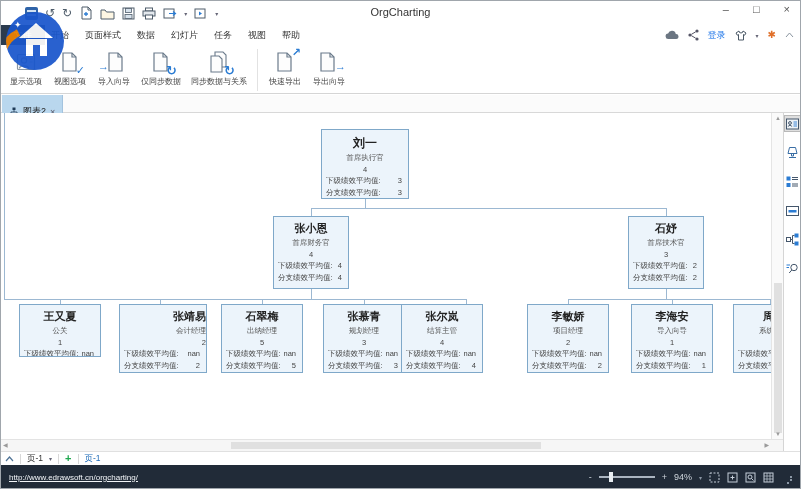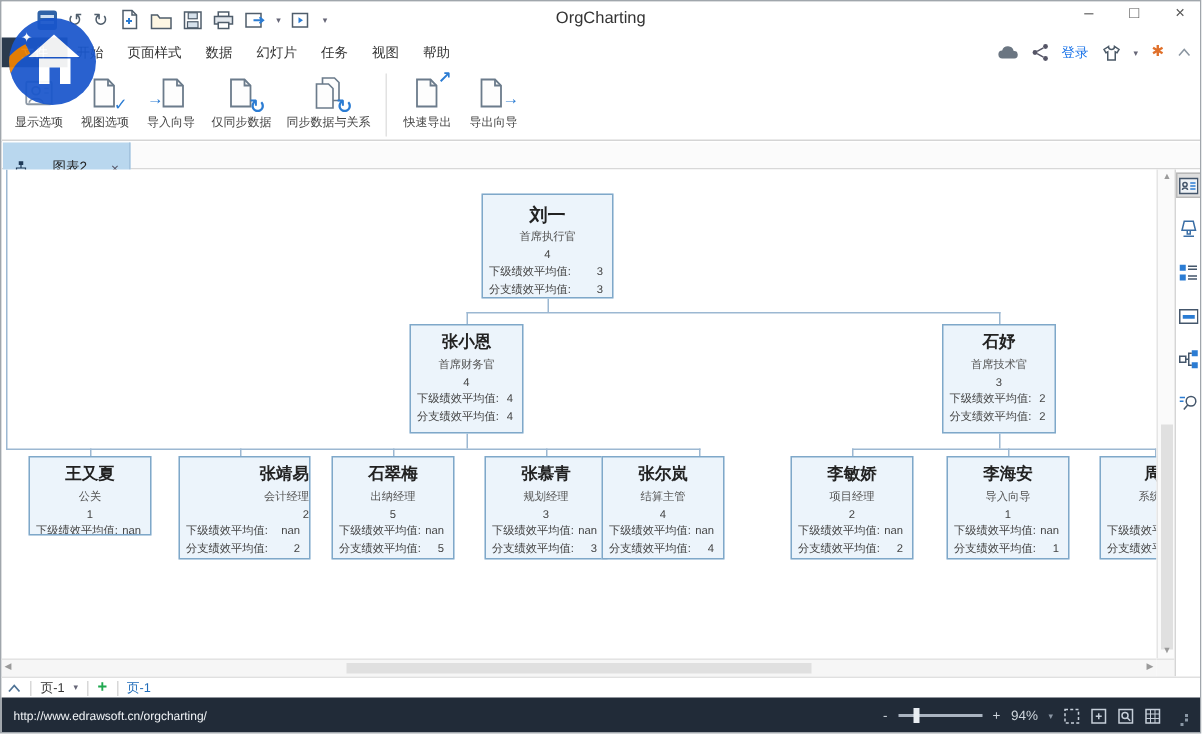--- a/index.html
+++ b/index.html
@@ -28,21 +28,21 @@
   
   .ribbon{position:absolute;left:0;top:44px;width:799px;height:49px;background:#fff;border-bottom:1px solid #d5d5d5;display:flex;align-items:flex-start;padding:3px 0 0 3px;box-sizing:border-box;}
   .rbtn{display:flex;flex-direction:column;align-items:center;gap:1px;padding:1px 5px;min-width:34px;}
   .rbtn .lab{font-size:8px;color:#444;white-space:nowrap;}
   .ricw{position:relative;width:26px;height:26px;display:flex;align-items:center;justify-content:center;}
   .ricw .ov{position:absolute;font-weight:bold;color:#2b7cd3;line-height:1;}
   .rsep{width:1px;height:42px;background:#e2e2e2;margin:1px 5px 0 5px;}
 
   
   .tabbar{position:absolute;left:0;top:94px;width:799px;height:18px;background:#fbfbfb;border-bottom:1px solid #d8d8d8;box-sizing:border-box;}
-  .doctab{position:absolute;left:1px;top:0;height:33px;display:flex;align-items:center;gap:16px;padding:0 7px;background:#b9d7ee;border-right:1px solid #a3c3de;font-size:9px;color:#222;}
+  .doctab{position:absolute;left:1px;top:0;height:33px;display:flex;align-items:center;gap:4px;padding:0 7px;background:#b9d7ee;border-right:1px solid #a3c3de;font-size:9px;color:#222;}
   .doctab .x{color:#556;font-size:9px;}
 
   
   .canvas{position:absolute;left:0;top:112px;width:770px;height:326px;background:#fff;overflow:hidden;}
   .hl,.vl{position:absolute;background:#9cb8d2;}
   .hl{height:1px;}
   .vl{width:1px;}
   .node{position:absolute;background:#ecf4fb;border:1px solid #7fa8c9;box-sizing:border-box;text-align:center;overflow:hidden;}
   .node .nm{font-size:11px;font-weight:bold;color:#222;margin-top:5px;line-height:1.25;}
   .node.big .nm{font-size:12px;margin-top:6px;}
@@ -63,21 +63,21 @@
   .spico.sel{background:#dfdfdf;border:1px solid #b9b9b9;box-sizing:border-box;}
 
   
   .pagebar{position:absolute;left:0;top:450px;width:799px;height:14px;background:#fff;border-top:1px solid #e0e0e0;display:flex;align-items:center;gap:6px;padding-left:4px;box-sizing:border-box;font-size:8.5px;color:#333;}
   .pb-sep{width:1px;height:10px;background:#d8d8d8;}
   .pb-add{color:#1fa84f;font-size:11px;font-weight:bold;line-height:1;}
   .pb-active{color:#1f6bb8;}
 
   
   .statusbar{position:absolute;left:0;top:464px;width:799px;height:24px;background:#212b38;display:flex;align-items:center;justify-content:space-between;padding:0 8px;box-sizing:border-box;}
-  .sb-link{font-size:8px;color:#f2f5f8;}
+  .sb-link{font-size:8px;color:#f2f5f8;text-decoration:underline;}
   .sb-right{display:flex;align-items:center;gap:7px;color:#cfd6dd;font-size:9px;}
   .sb-track{position:relative;width:56px;height:2px;background:#aab4c0;}
   .sb-thumb{position:absolute;left:10px;top:-4px;width:4px;height:10px;background:#e8edf2;}
   .sb-caret{font-size:6px;color:#8a95a3;}
   .grip{width:7px;height:7px;margin-left:4px;position:relative;}
   .grip:before{content:"";position:absolute;right:0;bottom:0;width:2px;height:2px;background:#8a97a5;box-shadow:-3px 3px 0 #8a97a5,0 -3px 0 #8a97a5;}
 
   
   .wm{position:absolute;left:0;top:0;width:801px;height:496px;pointer-events:none;z-index:50;opacity:.93;}
   .wm-logo{position:absolute;left:6px;top:12px;width:58px;height:58px;border-radius:50%;background:#1956cc;overflow:hidden;}

